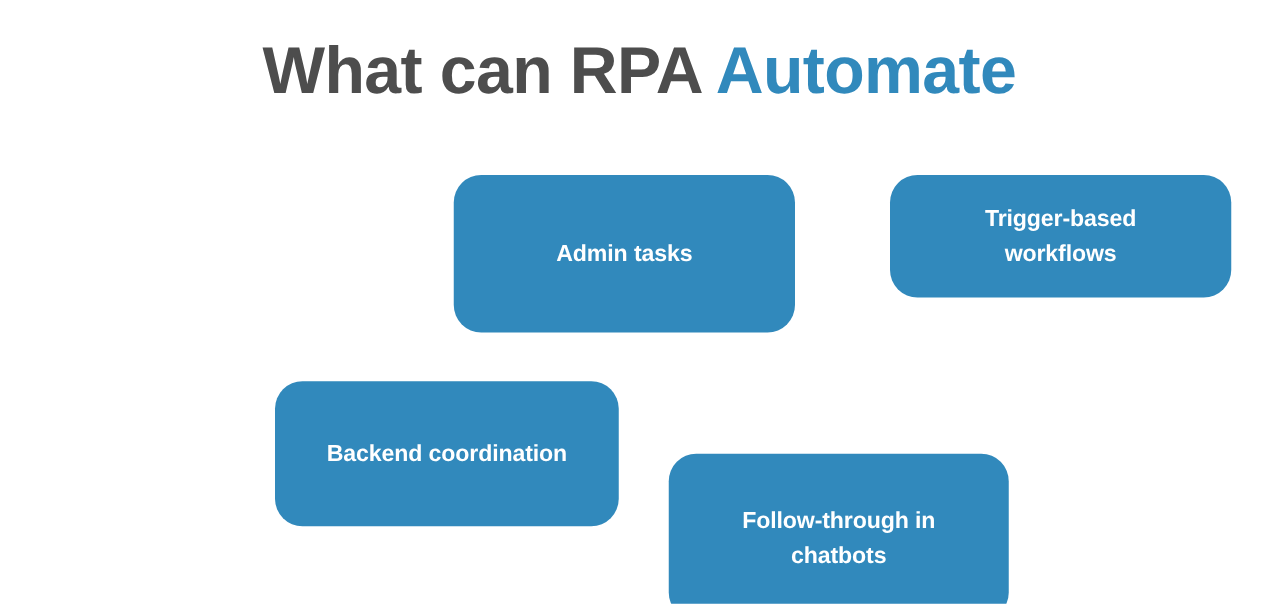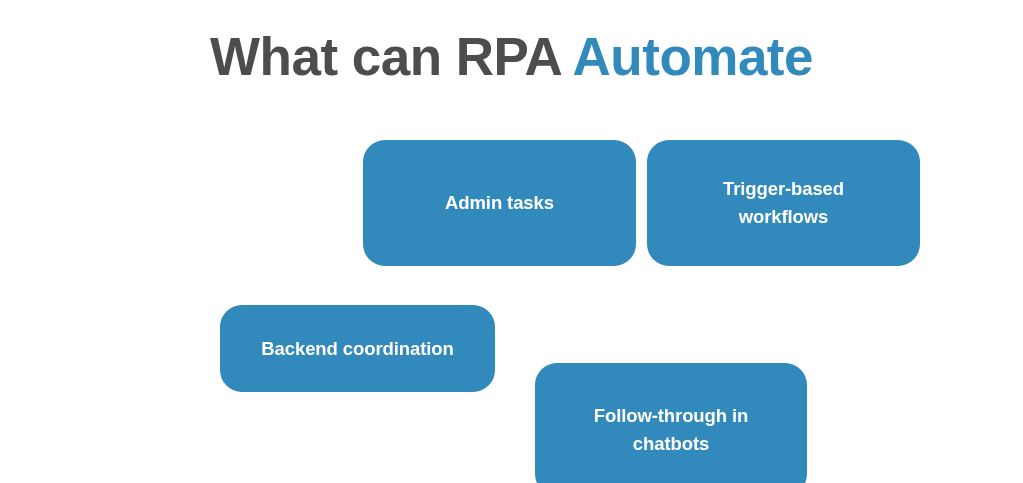--- a/index.html
+++ b/index.html
@@ -52,23 +52,23 @@
     font-size: 18.5px;
     font-weight: bold;
     line-height: 28px;
     text-align: center;
     letter-spacing: -0.1px;
     white-space: pre-line;
   }
   
   #card-1 { left: 65px;  top: 140px; width: 272px; height: 126px; }
   #card-2 { left: 363px; top: 140px; width: 273px; height: 126px; }
-  #card-3 { left: 647px; top: 140px; width: 273px; height: 126px; }
+  #card-3 { left: 712px; top: 140px; width: 273px; height: 98px; }
   
-  #card-4 { left: 220px; top: 305px; width: 275px; height: 87px; }
+  #card-4 { left: 220px; top: 305px; width: 275px; height: 116px; }
   #card-5 { left: 535px; top: 315px; width: 272px; height: 133px; margin-top: 48px; }
 </style>
 </head>
 <body>
 
 <div class="slide">
 
   <div class="title">
     <span class="title-main">What can RPA </span><span class="title-accent">Automate</span>
   </div>

